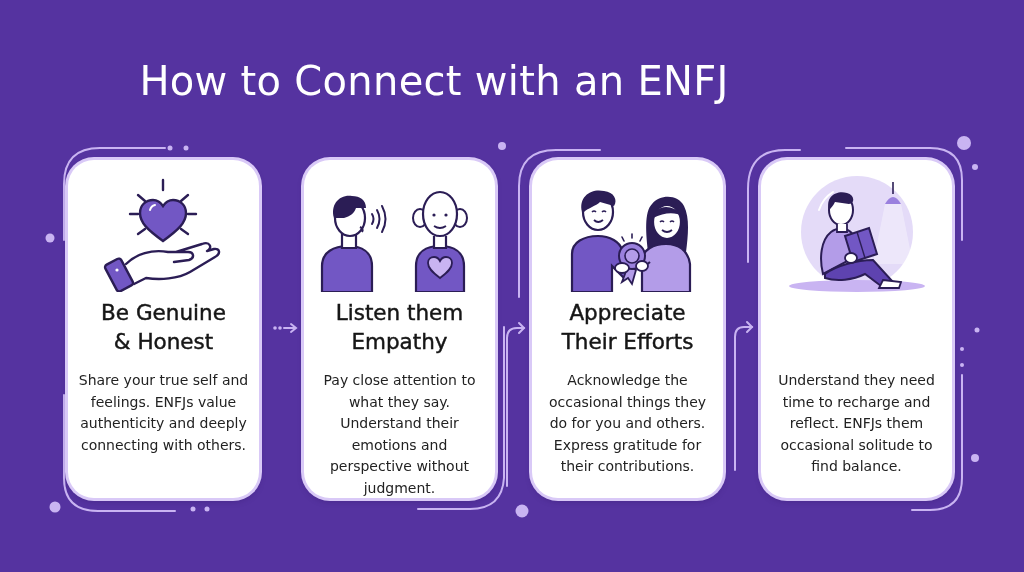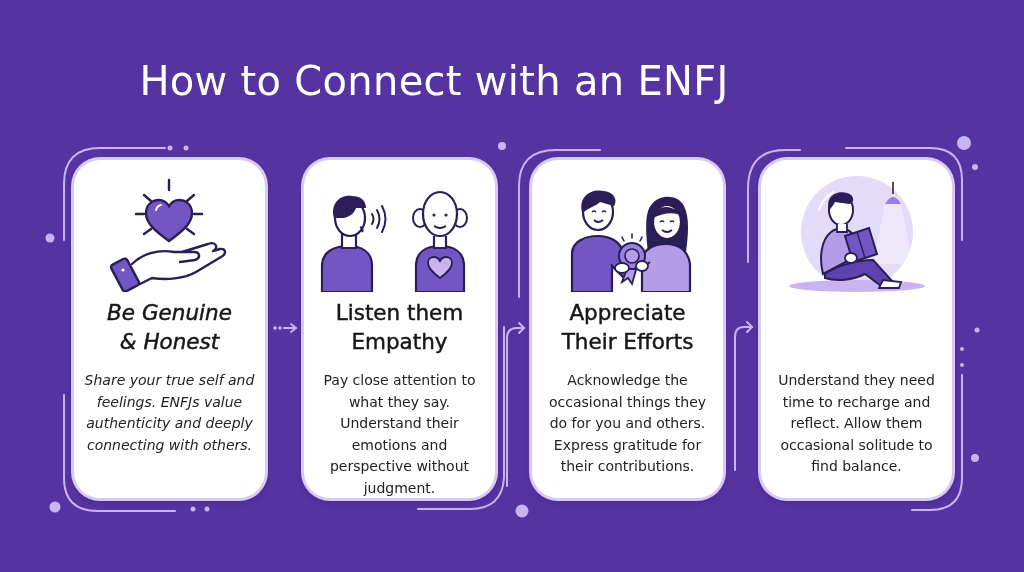--- a/index.html
+++ b/index.html
@@ -73,21 +73,21 @@
     <circle cx="522" cy="511" r="6.5"></circle>
     <circle cx="964" cy="143" r="7"></circle>
     <circle cx="975" cy="167" r="3"></circle>
     <circle cx="977" cy="330" r="2.5"></circle>
     <circle cx="962" cy="349" r="2"></circle>
     <circle cx="962" cy="365" r="2"></circle>
     <circle cx="975" cy="458" r="4"></circle>
   </g>
 </svg>
 
-<div class="card" style="left:74px;font-style:italic;">
+<div class="card" style="left:68px;">
   <div class="illus">
     <svg viewBox="0 0 191 118">
       <g stroke="#2b1d55" stroke-width="2.4" stroke-linecap="round" fill="none">
         <path d="M95 6 V16"></path>
         <path d="M70 21 L77 27"></path>
           <path d="M120 21 L113 27"></path>
         <path d="M62 40 H70"></path>
           <path d="M120 40 H128"></path>
         <path d="M70 60 L77 55"></path>
           <path d="M120 60 L113 55"></path>
@@ -191,14 +191,14 @@
       <path d="M64 100 C74 92 96 86 112 86 L132 108 L120 112 L104 100 C92 106 76 108 64 104 Z" fill="#5e43b0" stroke="#2b1d55" stroke-width="2"></path>
       <path d="M122 106 L140 108 L138 114 L118 114 Z" fill="#ffffff" stroke="#2b1d55" stroke-width="1.8"></path>
       <path d="M84 62 L108 54 L116 80 L92 88 Z" fill="#7257c4" stroke="#2b1d55" stroke-width="2"></path>
       <path d="M96 58 L104 84" stroke="#2b1d55" stroke-width="1.4"></path>
       <ellipse cx="90" cy="84" rx="6" ry="5" fill="#ffffff" stroke="#2b1d55" stroke-width="1.8"></ellipse>
       <ellipse cx="80" cy="36" rx="12" ry="15" fill="#ffffff" stroke="#2b1d55" stroke-width="2"></ellipse>
       <path d="M68 36 C64 22 76 16 86 19 C94 21 94 30 88 30 L74 28 C72 32 70 34 68 36 Z" fill="#2b1d55"></path>
       <path d="M76 50 V58 H86 V50" fill="#ffffff" stroke="#2b1d55" stroke-width="1.8"></path>
     </svg>
   </div>
-  <p>Understand they need time to recharge and reflect. Allow them occasional solitude to find balance.</p>
+  <p>Understand they need time to recharge and reflect. ENFJs them occasional solitude to find balance.</p>
 </div>
 
 </body></html>

